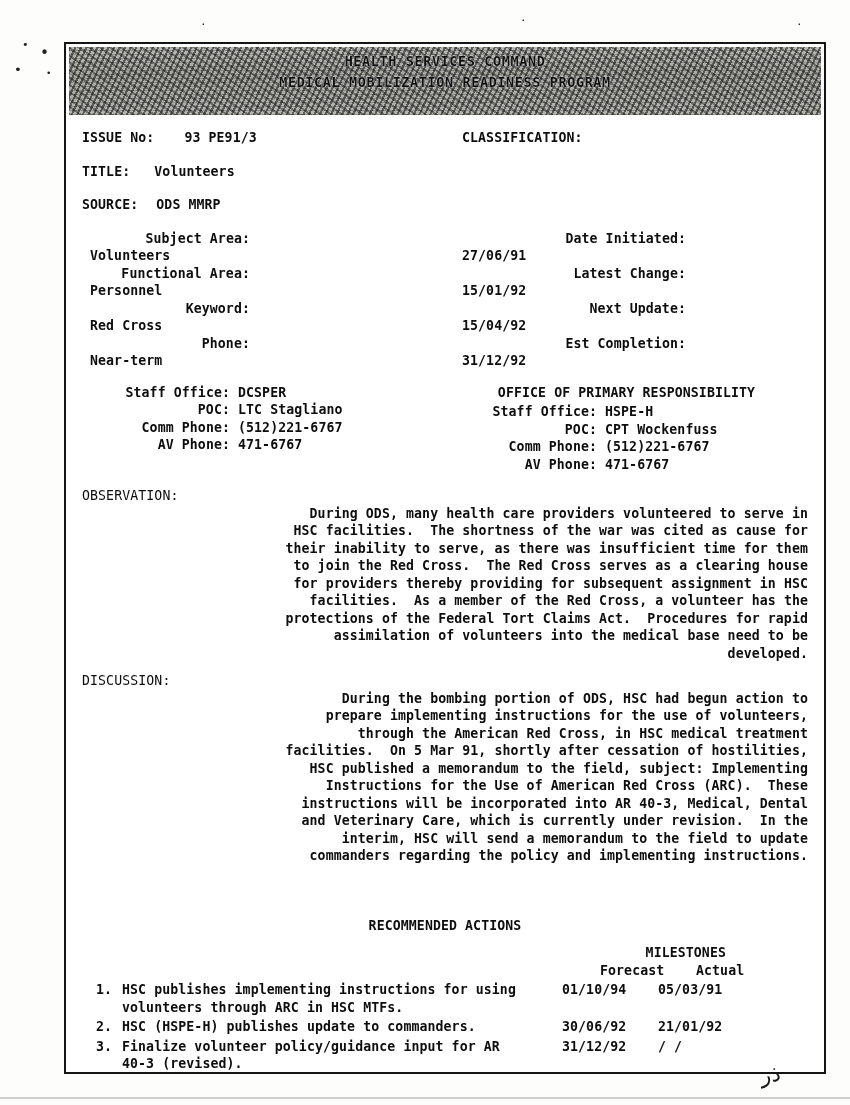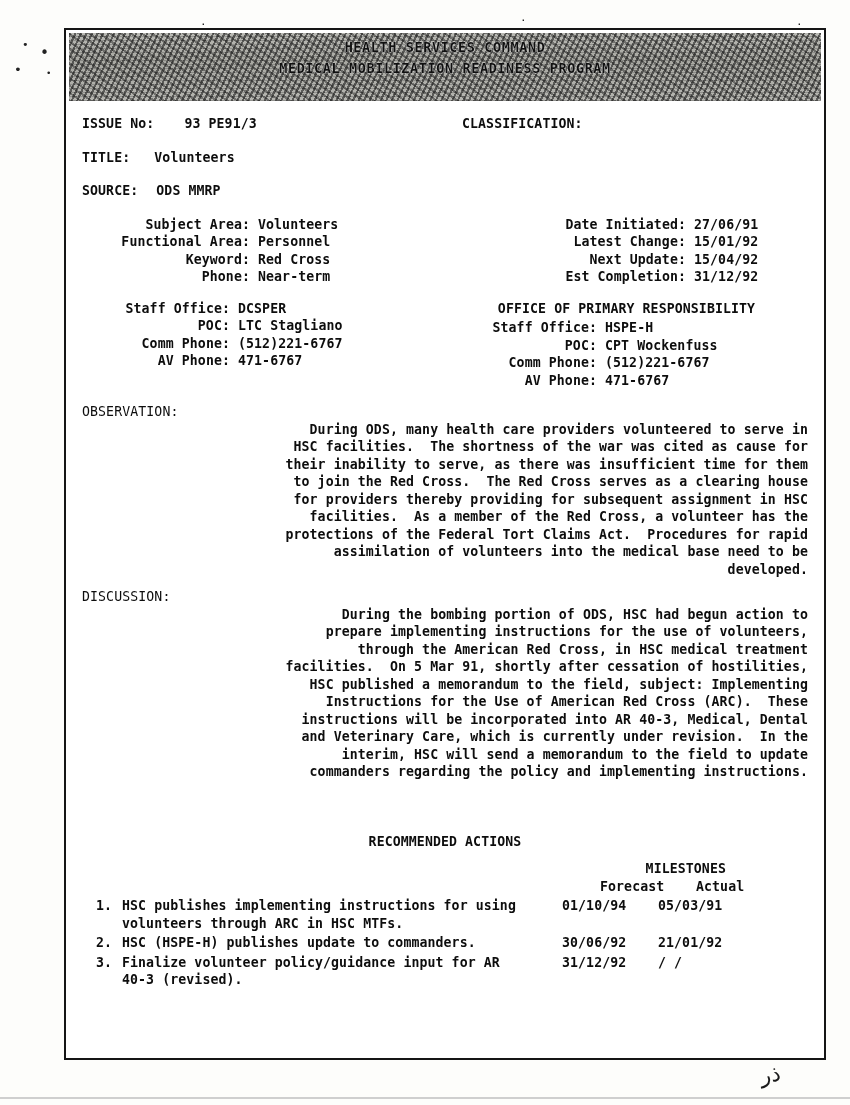--- a/index.html
+++ b/index.html
@@ -19,21 +19,21 @@
   
   .scan {
     position: absolute;
     inset: 0;
     background: #fdfdfb;
   }
 
   .page-frame {
     position: absolute;
     left: 64px;
-    top: 28px;
+    top: 42px;
     width: 762px;
     height: 1032px;
     border: 2px solid #151515;
     background: #ffffff;
     box-sizing: border-box;
   }
 
   
   .banner {
     position: relative;
@@ -77,21 +77,21 @@
   .line-title { font-weight: bold; margin-bottom: 16px; }
   .line-source { font-weight: bold; margin-bottom: 16px; }
 
   
   .meta {
     display: flex;
     margin-bottom: 14px;
   }
   .meta .col-l { width: 372px; }
   .meta .col-r { flex: 1; }
-  .meta .m-row { display: flex; font-weight: bold; }
+  .meta .m-row { display: flex; font-weight: bold; flex-direction: column; }
   .meta .m-lab { text-align: right; }
   .col-l .m-lab { width: 168px; }
   .col-l .m-val { padding-left: 8px; }
   .col-r .m-lab { width: 232px; }
   .col-r .m-val { padding-left: 8px; }
 
   
   .offices { display: flex; margin-bottom: 14px; }
   .offices .col { width: 50%; }
   .off-head {

